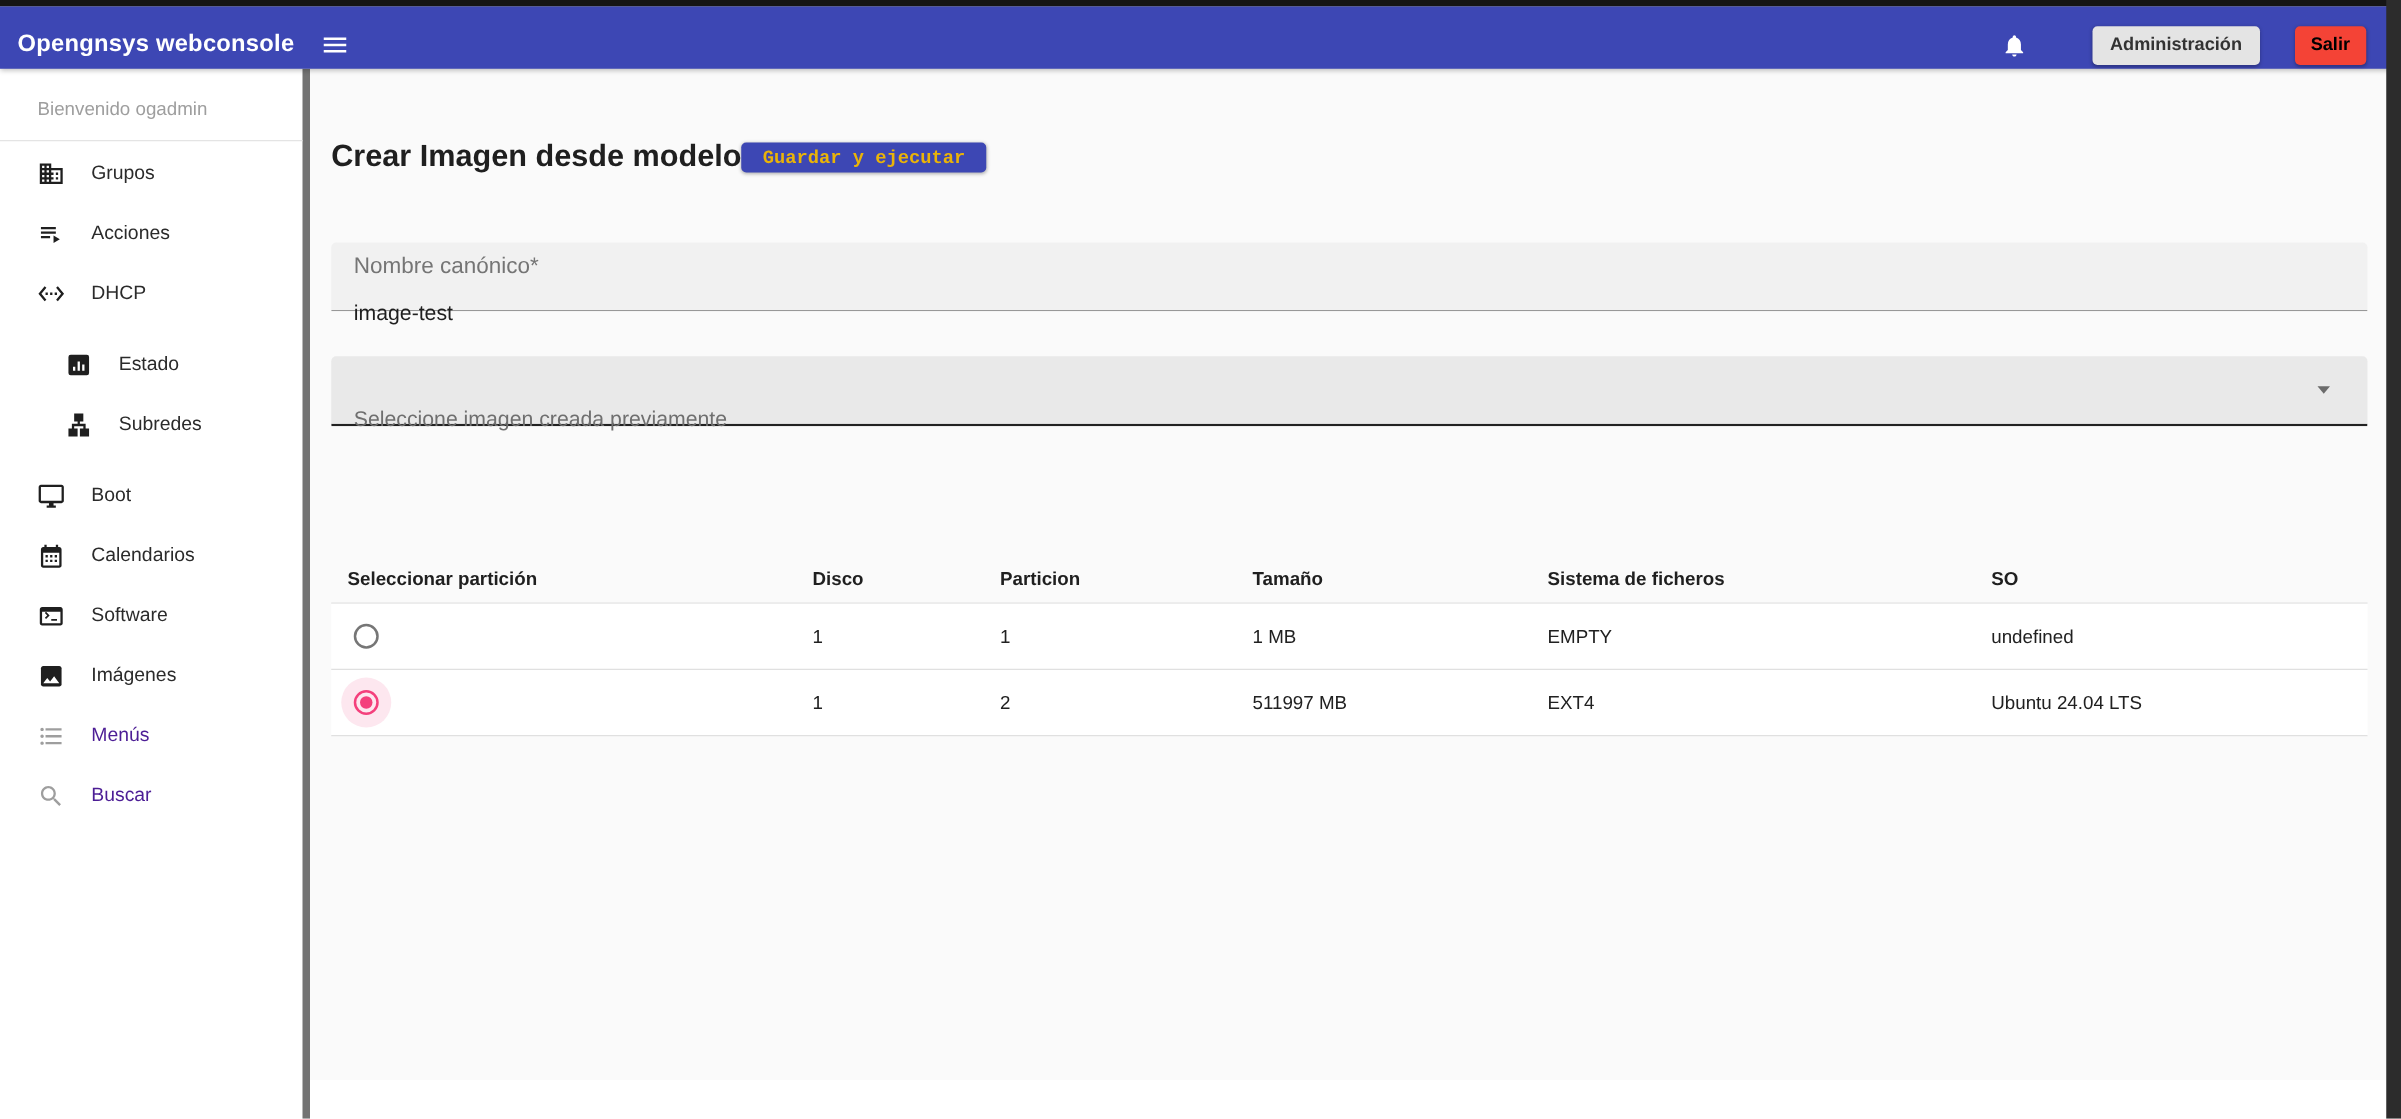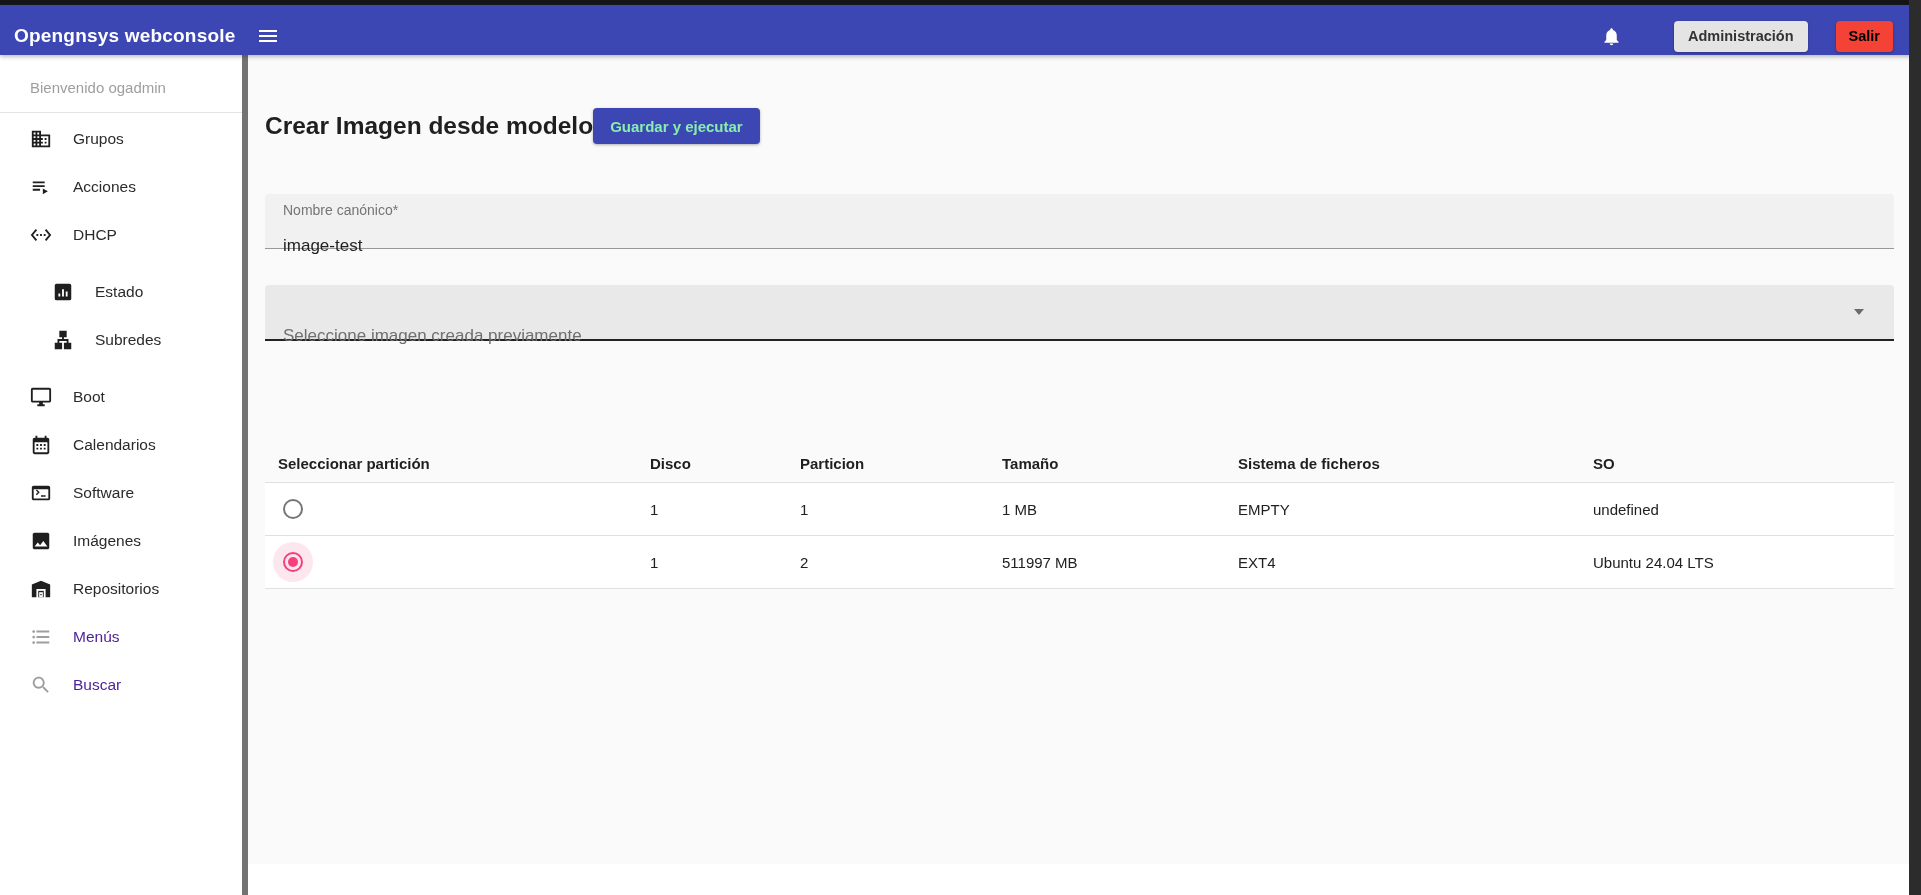--- a/index.html
+++ b/index.html
@@ -42,27 +42,27 @@
   .side-item.indent { padding-left:52px; }
   .side-item.gap { margin-top:9px; }
   .side-item.disabled { color:#4c1d95; }
   .side-item.disabled .icon svg { fill:#9e9e9e; }
 
   
   .main { position:absolute; left:248px; top:55px; right:0; height:809px; background:#fafafa;
     padding:0 27px 0 17px; }
   .title-row { margin-top:53px; height:36px; display:flex; align-items:center; justify-content:flex-start; }
   .page-title { font-size:24.5px; font-weight:bold; color:#1f1f1f; }
-  .btn-primary { height:36px; padding:0 17px; background:#3d47b4; color:#86efac; border:none;
-    border-radius:4px; font-family:Liberation Sans, sans-serif; font-size:15px; font-weight:bold; cursor:pointer;
+  .btn-primary { height:24px; padding:0 17px; background:#3d47b4; color:#eab308; border:none;
+    border-radius:4px; font-family:Liberation Mono, monospace; font-size:15px; font-weight:bold; cursor:pointer;
     box-shadow:0 1px 3px rgba(0,0,0,.3); }
 
   .field { margin-top:50px; height:55px; background:#f1f1f1; border-bottom:1px solid #989898;
     border-radius:4px 4px 0 0; padding:8px 18px 0 18px; cursor:text; }
-  .field-label { display:block; font-size:14px; color:#757575; }
+  .field-label { display:block; font-size:18px; color:#757575; }
   .field-input { display:block; width:100%; margin-top:18px; background:transparent; border:none;
     outline:none; font-family:inherit; font-size:17px; color:#1f1f1f; }
 
   .select { margin-top:36px; height:56px; background:#e9e9e9; border-bottom:2px solid #222;
     border-radius:4px 4px 0 0; display:flex; align-items:center; justify-content:space-between;
     padding:0 30px 0 18px; cursor:pointer; }
   .select-text { font-size:17px; color:#6f6f6f;margin-top:48px; }
   .select-arrow { width:0; height:0; border-left:5.5px solid transparent;
     border-right:5.5px solid transparent; border-top:6px solid #6b6b6b; }
 
@@ -180,31 +180,20 @@
           <span class="side-label">Software</span>
         </div>
         <div class="side-item">
           <span class="icon">
             <svg viewBox="0 0 24 24">
               <path d="M19 3H5c-1.1 0-2 .9-2 2v14c0 1.1.9 2 2 2h14c1.1 0 2-.9 2-2V5c0-1.1-.9-2-2-2z"></path>
               <path fill="#fff" d="M8.5 13.5l2.5 3.01L14.5 12l4.5 6H5z"></path>
             </svg>
           </span>
           <span class="side-label">Imágenes</span>
-        </div>
-        <div class="side-item">
-          <span class="icon">
-            <svg viewBox="0 0 24 24">
-              <path d="M2 21V7l10-4 10 4v14h-5v-9H7v9H2z"></path>
-              <path d="M9 14h6v7H9z"></path>
-              <path fill="#fff" d="M10 15.5h4V21h-4z"></path>
-              <path d="M11.3 17.5h1.4v1.4h-1.4z"></path>
-            </svg>
-          </span>
-          <span class="side-label">Repositorios</span>
         </div>
         <div class="side-item disabled">
           <span class="icon">
             <svg viewBox="0 0 24 24">
               <path d="M4 10.5c-.83 0-1.5.67-1.5 1.5s.67 1.5 1.5 1.5 1.5-.67 1.5-1.5-.67-1.5-1.5-1.5zm0-6c-.83 0-1.5.67-1.5 1.5S3.17 7.5 4 7.5 5.5 6.83 5.5 6 4.83 4.5 4 4.5zm0 12c-.83 0-1.5.67-1.5 1.5s.67 1.5 1.5 1.5 1.5-.67 1.5-1.5-.67-1.5-1.5-1.5zM7 19h14v-2H7v2zm0-6h14v-2H7v2zm0-8v2h14V5H7z"></path>
             </svg>
           </span>
           <span class="side-label">Menús</span>
         </div>
         <div class="side-item disabled">

